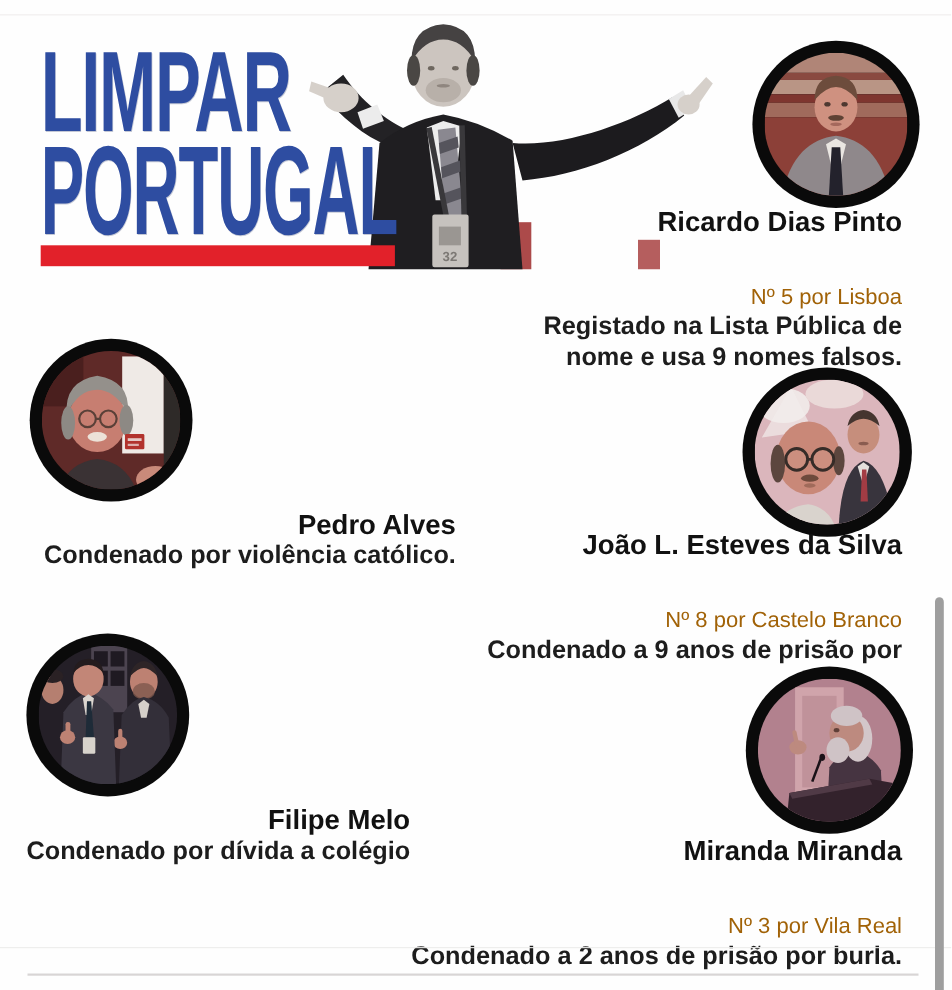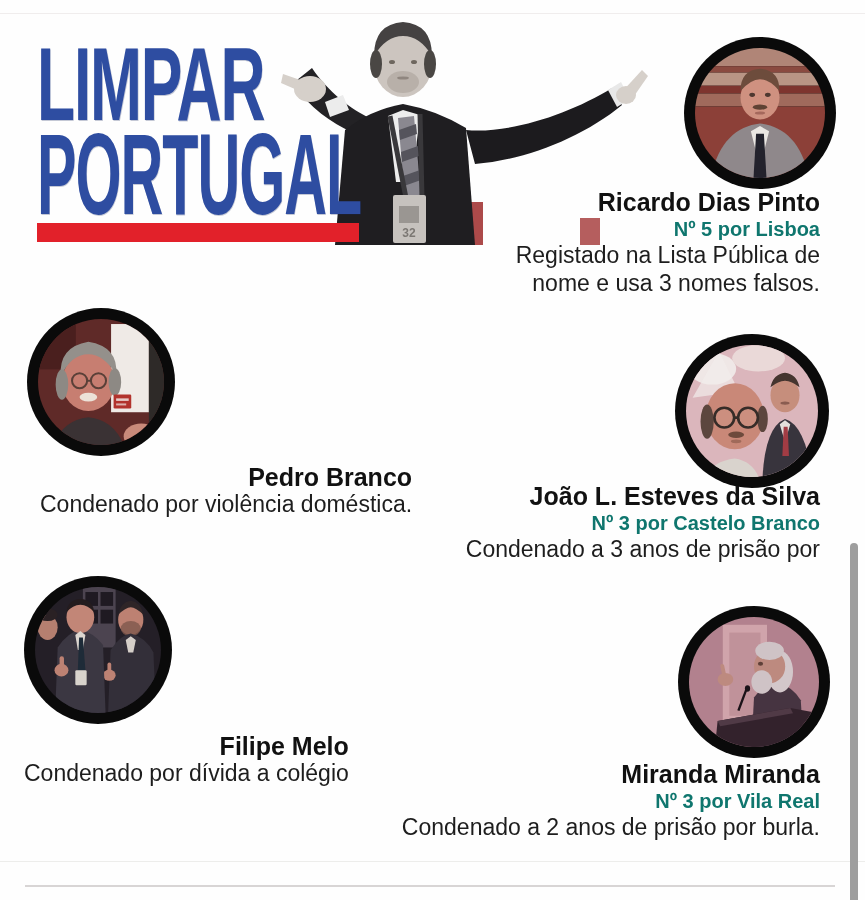--- a/index.html
+++ b/index.html
@@ -20,22 +20,22 @@
   .hero{position:absolute;left:270px;top:12px;width:380px;height:233px;z-index:1;}
   .z2{z-index:2;}
   
   .portrait{position:absolute;border-radius:50%;background:#0a0a0a;box-sizing:border-box;padding:11px;}
   .photo{width:100%;height:100%;border-radius:50%;overflow:hidden;display:block;}
   .photo svg{display:block;width:100%;height:100%;}
   
   .tblock{position:absolute;white-space:nowrap;}
   .tblock.right{text-align:right;}
   .person-name{font-weight:700;font-size:25px;line-height:28px;color:#111;text-align:right;}
-  .person-role{font-weight:700;font-size:20px;line-height:26px;color:#0f766e;}
-  .person-desc div{font-weight:400;font-size:23px;line-height:27.5px;color:#1d1d1d;}
+  .person-role{font-weight:400;font-size:20px;line-height:26px;color:#a16207;margin-top:41px;}
+  .person-desc div{font-weight:700;font-size:23px;line-height:27.5px;color:#1d1d1d;}
   
   .divider-b1{position:absolute;top:861px;left:0;width:865px;height:1px;background:#ededeb;}
   .divider-b2{position:absolute;top:885px;left:25px;width:810px;height:2px;background:#d8d5d5;}
   .scroll-thumb{position:absolute;left:850px;top:543px;width:8px;height:357px;background:#9e9e9e;border-radius:4px 4px 0 0;}
 </style>
 </head>
 <body>
 
 <div class="canvas">
 
@@ -105,21 +105,21 @@
         <ellipse cx="50" cy="45.5" rx="5.5" ry="2" fill="#5f4234"></ellipse>
         <ellipse cx="50" cy="50" rx="4" ry="1.2" fill="#a5685c"></ellipse>
       </svg>
     </span>
   </div>
   <div class="tblock right" style="top:188px;right:45px;">
     <div class="person-name">Ricardo Dias Pinto</div>
     <div class="person-role">Nº 5 por Lisboa</div>
     <div class="person-desc">
       <div>Registado na Lista Pública de</div>
-      <div>nome e usa 3 nomes falsos.</div>
+      <div>nome e usa 9 nomes falsos.</div>
     </div>
   </div>
 
   <div class="portrait" style="left:27px;top:308px;width:148px;height:148px;">
     <span class="photo">
       <svg viewBox="0 0 100 100" preserveAspectRatio="none">
         <rect x="0" y="0" width="100" height="100" fill="#5f2a28"></rect>
         <rect x="0" y="0" width="30" height="40" fill="#4a1f1e"></rect>
         <rect x="58" y="4" width="30" height="70" fill="#efeae6"></rect>
         <rect x="88" y="0" width="12" height="100" fill="#2e2a28"></rect>
@@ -133,23 +133,23 @@
         <circle cx="48" cy="49" r="6" fill="none" stroke="#5a4038" stroke-width="1.6"></circle>
         <path d="M39,49 L42,49" stroke="#5a4038" stroke-width="1.6"></path>
         <ellipse cx="40" cy="62" rx="7" ry="3.5" fill="#ece2d8"></ellipse>
         <rect x="60" y="60" width="14" height="11" rx="1" fill="#b2332d"></rect>
         <rect x="62" y="63" width="10" height="2" fill="#efe5e2" opacity="0.85"></rect>
         <rect x="62" y="67" width="8" height="1.6" fill="#efe5e2" opacity="0.7"></rect>
       </svg>
     </span>
   </div>
   <div class="tblock" style="top:463px;left:40px;">
-    <div class="person-name">Pedro Branco</div>
-    <div class="person-desc">
-      <div>Condenado por violência doméstica.</div>
+    <div class="person-name">Pedro Alves</div>
+    <div class="person-desc">
+      <div>Condenado por violência católico.</div>
     </div>
   </div>
 
   <div class="portrait" style="left:675px;top:334px;width:154px;height:154px;">
     <span class="photo">
       <svg viewBox="0 0 100 100" preserveAspectRatio="none">
         <rect x="0" y="0" width="100" height="100" fill="#dbb6bc"></rect>
         <ellipse cx="20" cy="18" rx="18" ry="12" fill="#efe7e6"></ellipse>
         <ellipse cx="55" cy="10" rx="20" ry="10" fill="#ead9d8"></ellipse>
         <path d="M5,40 L25,5 L40,35 Z" fill="#f2eceb" opacity="0.7"></path>
@@ -166,23 +166,23 @@
         <circle cx="47" cy="55" r="7.5" fill="rgba(255,255,255,0.06)" stroke="#362c28" stroke-width="2"></circle>
         <path d="M36.5,55 L39.5,55" stroke="#362c28" stroke-width="2"></path>
         <ellipse cx="38" cy="68" rx="6" ry="2.5" fill="#6e4a3c"></ellipse>
         <ellipse cx="38" cy="73" rx="4" ry="1.5" fill="#a06a5a"></ellipse>
         <path d="M15,100 Q20,88 37,86 Q50,88 55,100 Z" fill="#d9d3cd"></path>
       </svg>
     </span>
   </div>
   <div class="tblock right" style="top:482px;right:45px;">
     <div class="person-name">João L. Esteves da Silva</div>
-    <div class="person-role">Nº 3 por Castelo Branco</div>
-    <div class="person-desc">
-      <div>Condenado a 3 anos de prisão por</div>
+    <div class="person-role">Nº 8 por Castelo Branco</div>
+    <div class="person-desc">
+      <div>Condenado a 9 anos de prisão por</div>
     </div>
   </div>
 
   <div class="portrait" style="left:24px;top:576px;width:148px;height:148px;">
     <span class="photo">
       <svg viewBox="0 0 100 100" preserveAspectRatio="none">
         <rect x="0" y="0" width="100" height="100" fill="#241f27"></rect>
         <rect x="38" y="0" width="26" height="48" fill="#4c4450"></rect>
         <rect x="40" y="4" width="10" height="11" fill="#1f1a22"></rect>
         <rect x="52" y="4" width="10" height="11" fill="#1f1a22"></rect>

